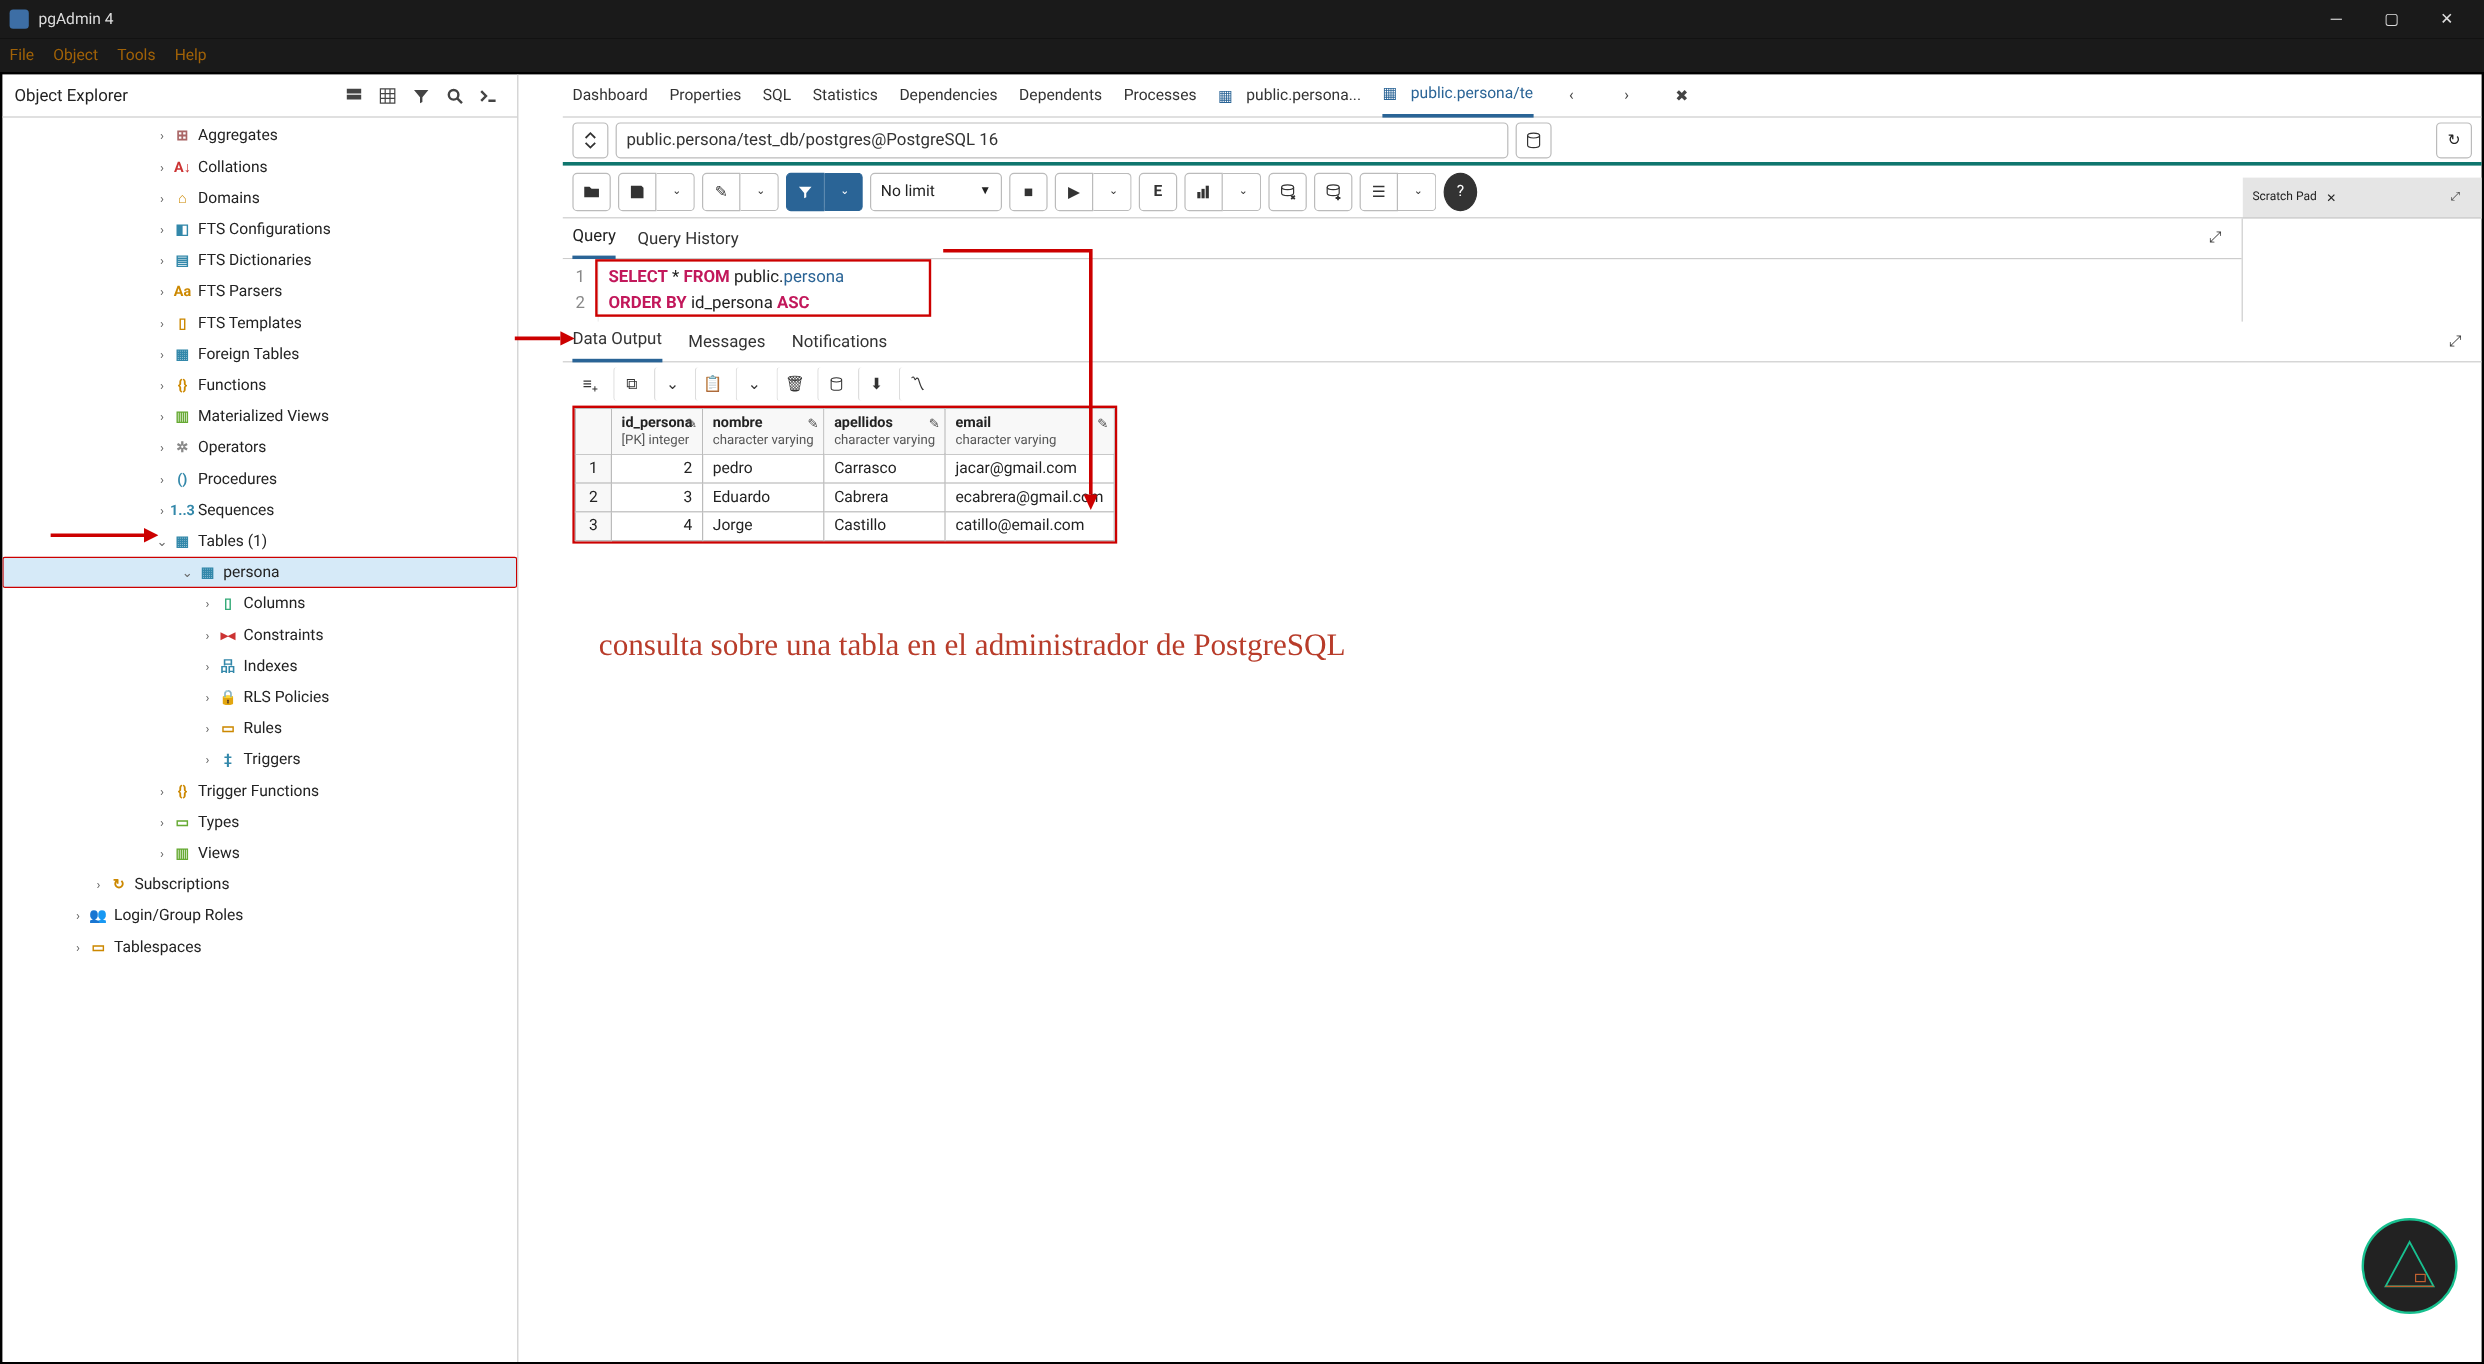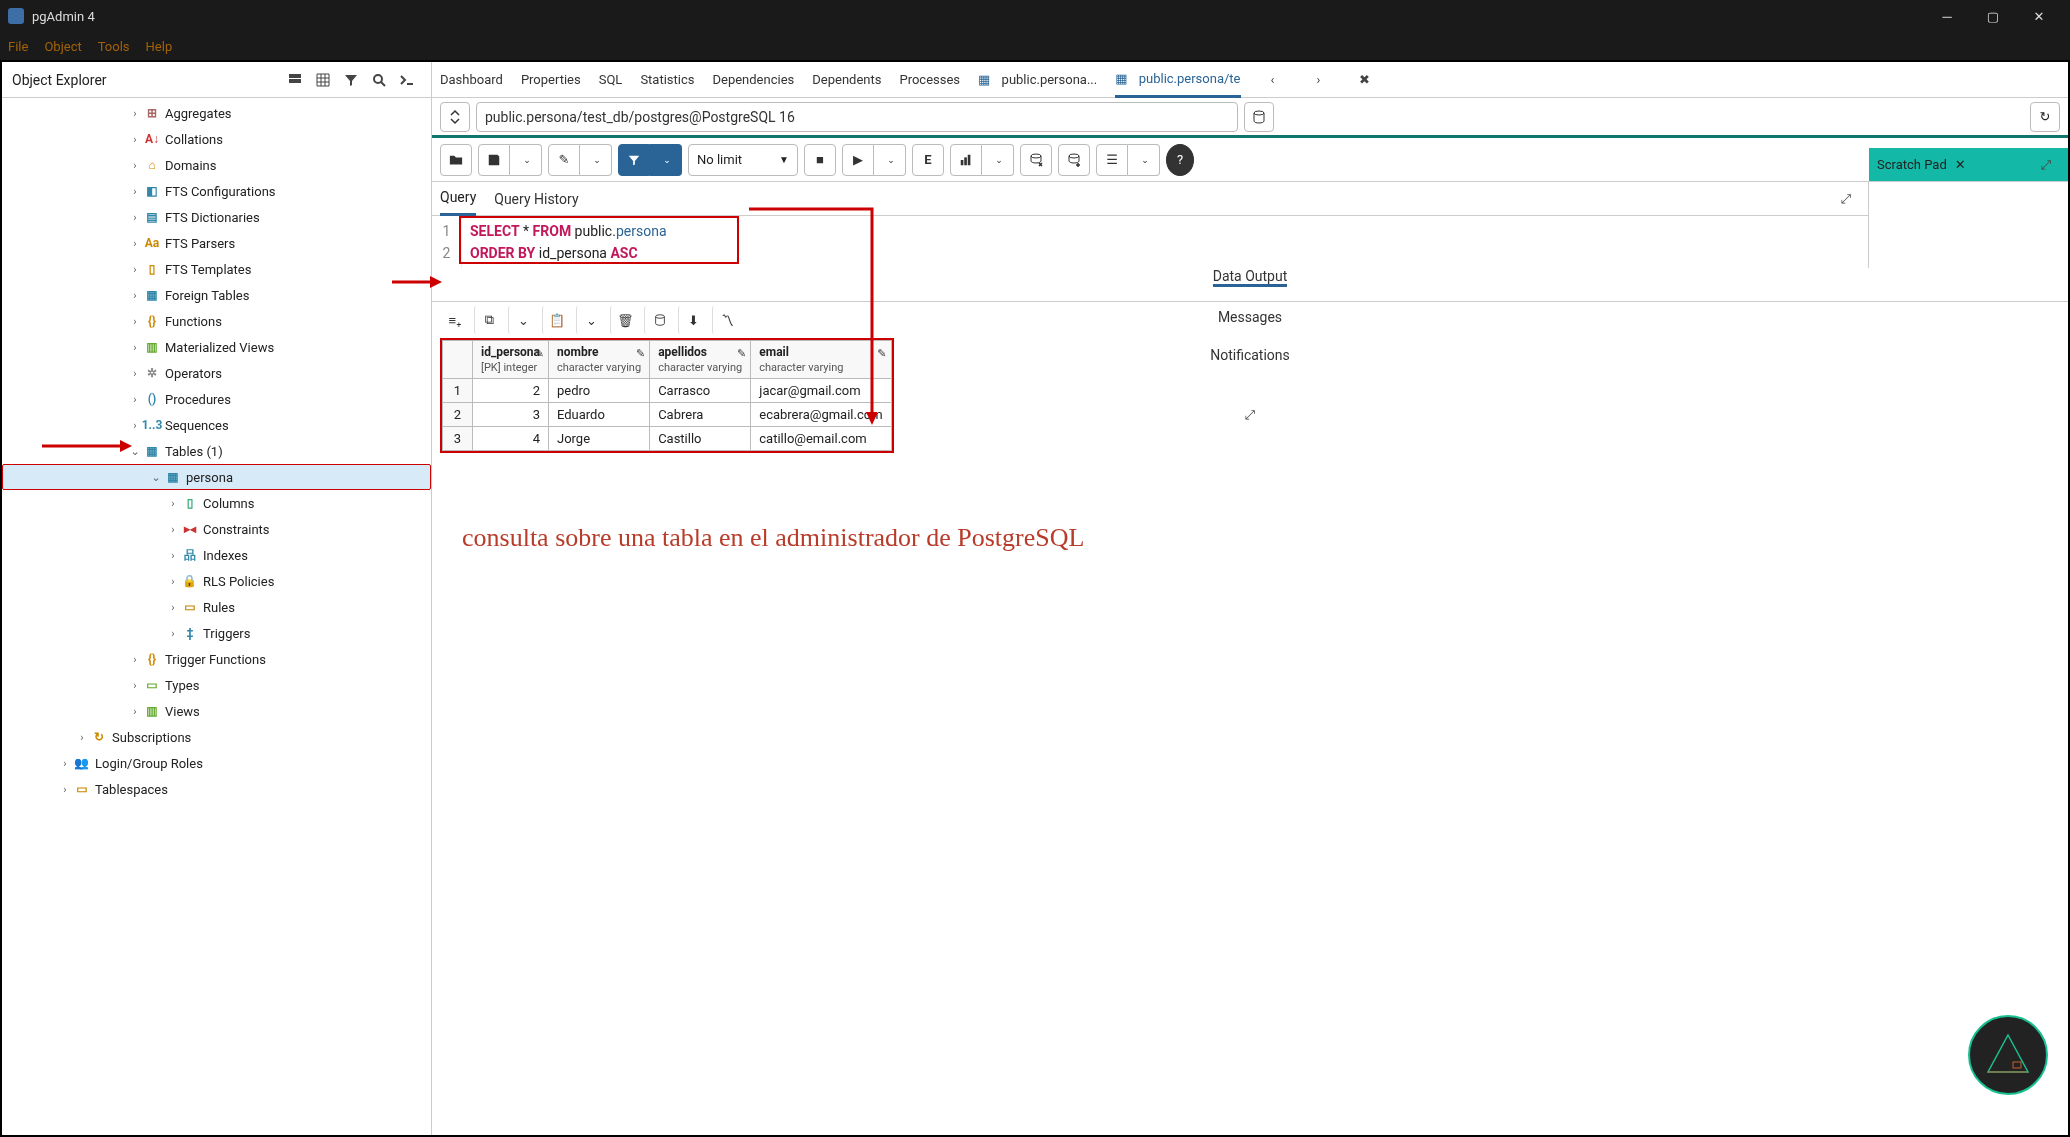--- a/index.html
+++ b/index.html
@@ -6,21 +6,21 @@
   html, body { width: 100%; height: 100%; background: #000; }
   body { display: flex; flex-direction: column; font-size: 13px; color: #222; }
 
   .titlebar { height: 32px; background: #1a1a1a; display: flex; align-items: center; padding: 0 8px; color: #ddd; }
   .titlebar .app-icon { width:16px; height:16px; background:#3d6ea5; border-radius:3px; margin-right:8px; }
   .titlebar .spacer { flex: 1; }
   .titlebar .winbtn { width: 46px; height: 32px; display:flex; align-items:center; justify-content:center; color:#ddd; }
 
   .menubar { height: 28px; background: #1a1a1a; display:flex; align-items:center; padding: 0 8px; gap: 16px; color:#a16207; font-size:13px; }
 
-  .content { flex:1; display:flex; background:#fff; border:2px solid #000; min-height:0; }
+  .content { flex:1; display:flex; background:#fff; border:2px solid #000; min-height:0;gap:37px; }
 
   .sidebar { width: 430px; display:flex; flex-direction:column; border-right:1px solid #ccc; }
   .sidebar-head { height: 36px; display:flex; align-items:center; padding: 0 10px; border-bottom:1px solid #ccc; }
   .sidebar-head .title { font-size:14px; color:#222; }
   .sidebar-head .spacer { flex:1; }
   .iconbtn { width:28px; height:28px; display:flex; align-items:center; justify-content:center; color:#444; border-radius:3px; }
   .iconbtn svg { width:16px; height:16px; }
 
   .tree { flex:1; overflow:auto; padding: 2px 0 10px 0; position:relative; }
   .tree-row { display:flex; align-items:center; height:26px; padding-right:6px; white-space:nowrap; }
@@ -54,23 +54,23 @@
   .querytabs .qtab.active { border-bottom:3px solid #2a6496; color:#222; }
   .querytabs .spacer { flex:1; }
   .editor { display:flex; font-family: "Consolas", monospace; font-size:14px; flex:1; height:95px; position:relative; }
   .gutter { width:30px; background:#fff; border-right:1px solid #eee; text-align:center; color:#888; padding-top:4px; line-height:22px; }
   .code { flex:1; padding:4px 8px; line-height:22px; position:relative; }
   .kw { color:#c2185b; font-weight:bold; }
   .ident { color:#2a6496; }
   .tok { color:#222; }
   .redbox { position:absolute; border:2px solid #c00; pointer-events:none; }
   .scratch { width:200px; border-left:1px solid #ccc; }
-  .scratch-head { height:34px; display:flex; align-items:center; padding:0 8px; gap:8px; font-size:13px; border-bottom:1px solid #ccc; margin-top:-34px; background:#14b8a6; }
-
-  .outputtabs { height:34px; display:flex; align-items:center; padding:0 8px; gap:22px; border-bottom:1px solid #ccc;flex-direction:column; }
+  .scratch-head { height:34px; display:flex; align-items:center; padding:0 8px; gap:8px; font-size:10px; border-bottom:1px solid #ccc; margin-top:-34px; background:#e5e5e5; }
+
+  .outputtabs { height:34px; display:flex; align-items:center; padding:0 8px; gap:22px; border-bottom:1px solid #ccc; }
   .outputtabs .otab { font-size:14px; color:#333; height:34px; display:flex; align-items:center; }
   .outputtabs .otab.active { border-bottom:3px solid #2a6496; }
   .outputtabs .spacer { flex:1; }
 
   .outtoolbar { height:36px; display:flex; align-items:center; padding:0 8px; gap:4px; }
   .obtn { height:28px; min-width:30px; padding:0 6px; display:flex; align-items:center; justify-content:center; color:#333; border-radius:3px; }
   .obtn + .obtn { border-left:1px solid #ddd; }
 
   .grid { border:2px solid #c00; margin: 0 8px; display:inline-block; }
   table.rg { border-collapse: collapse; font-size:13px; }

